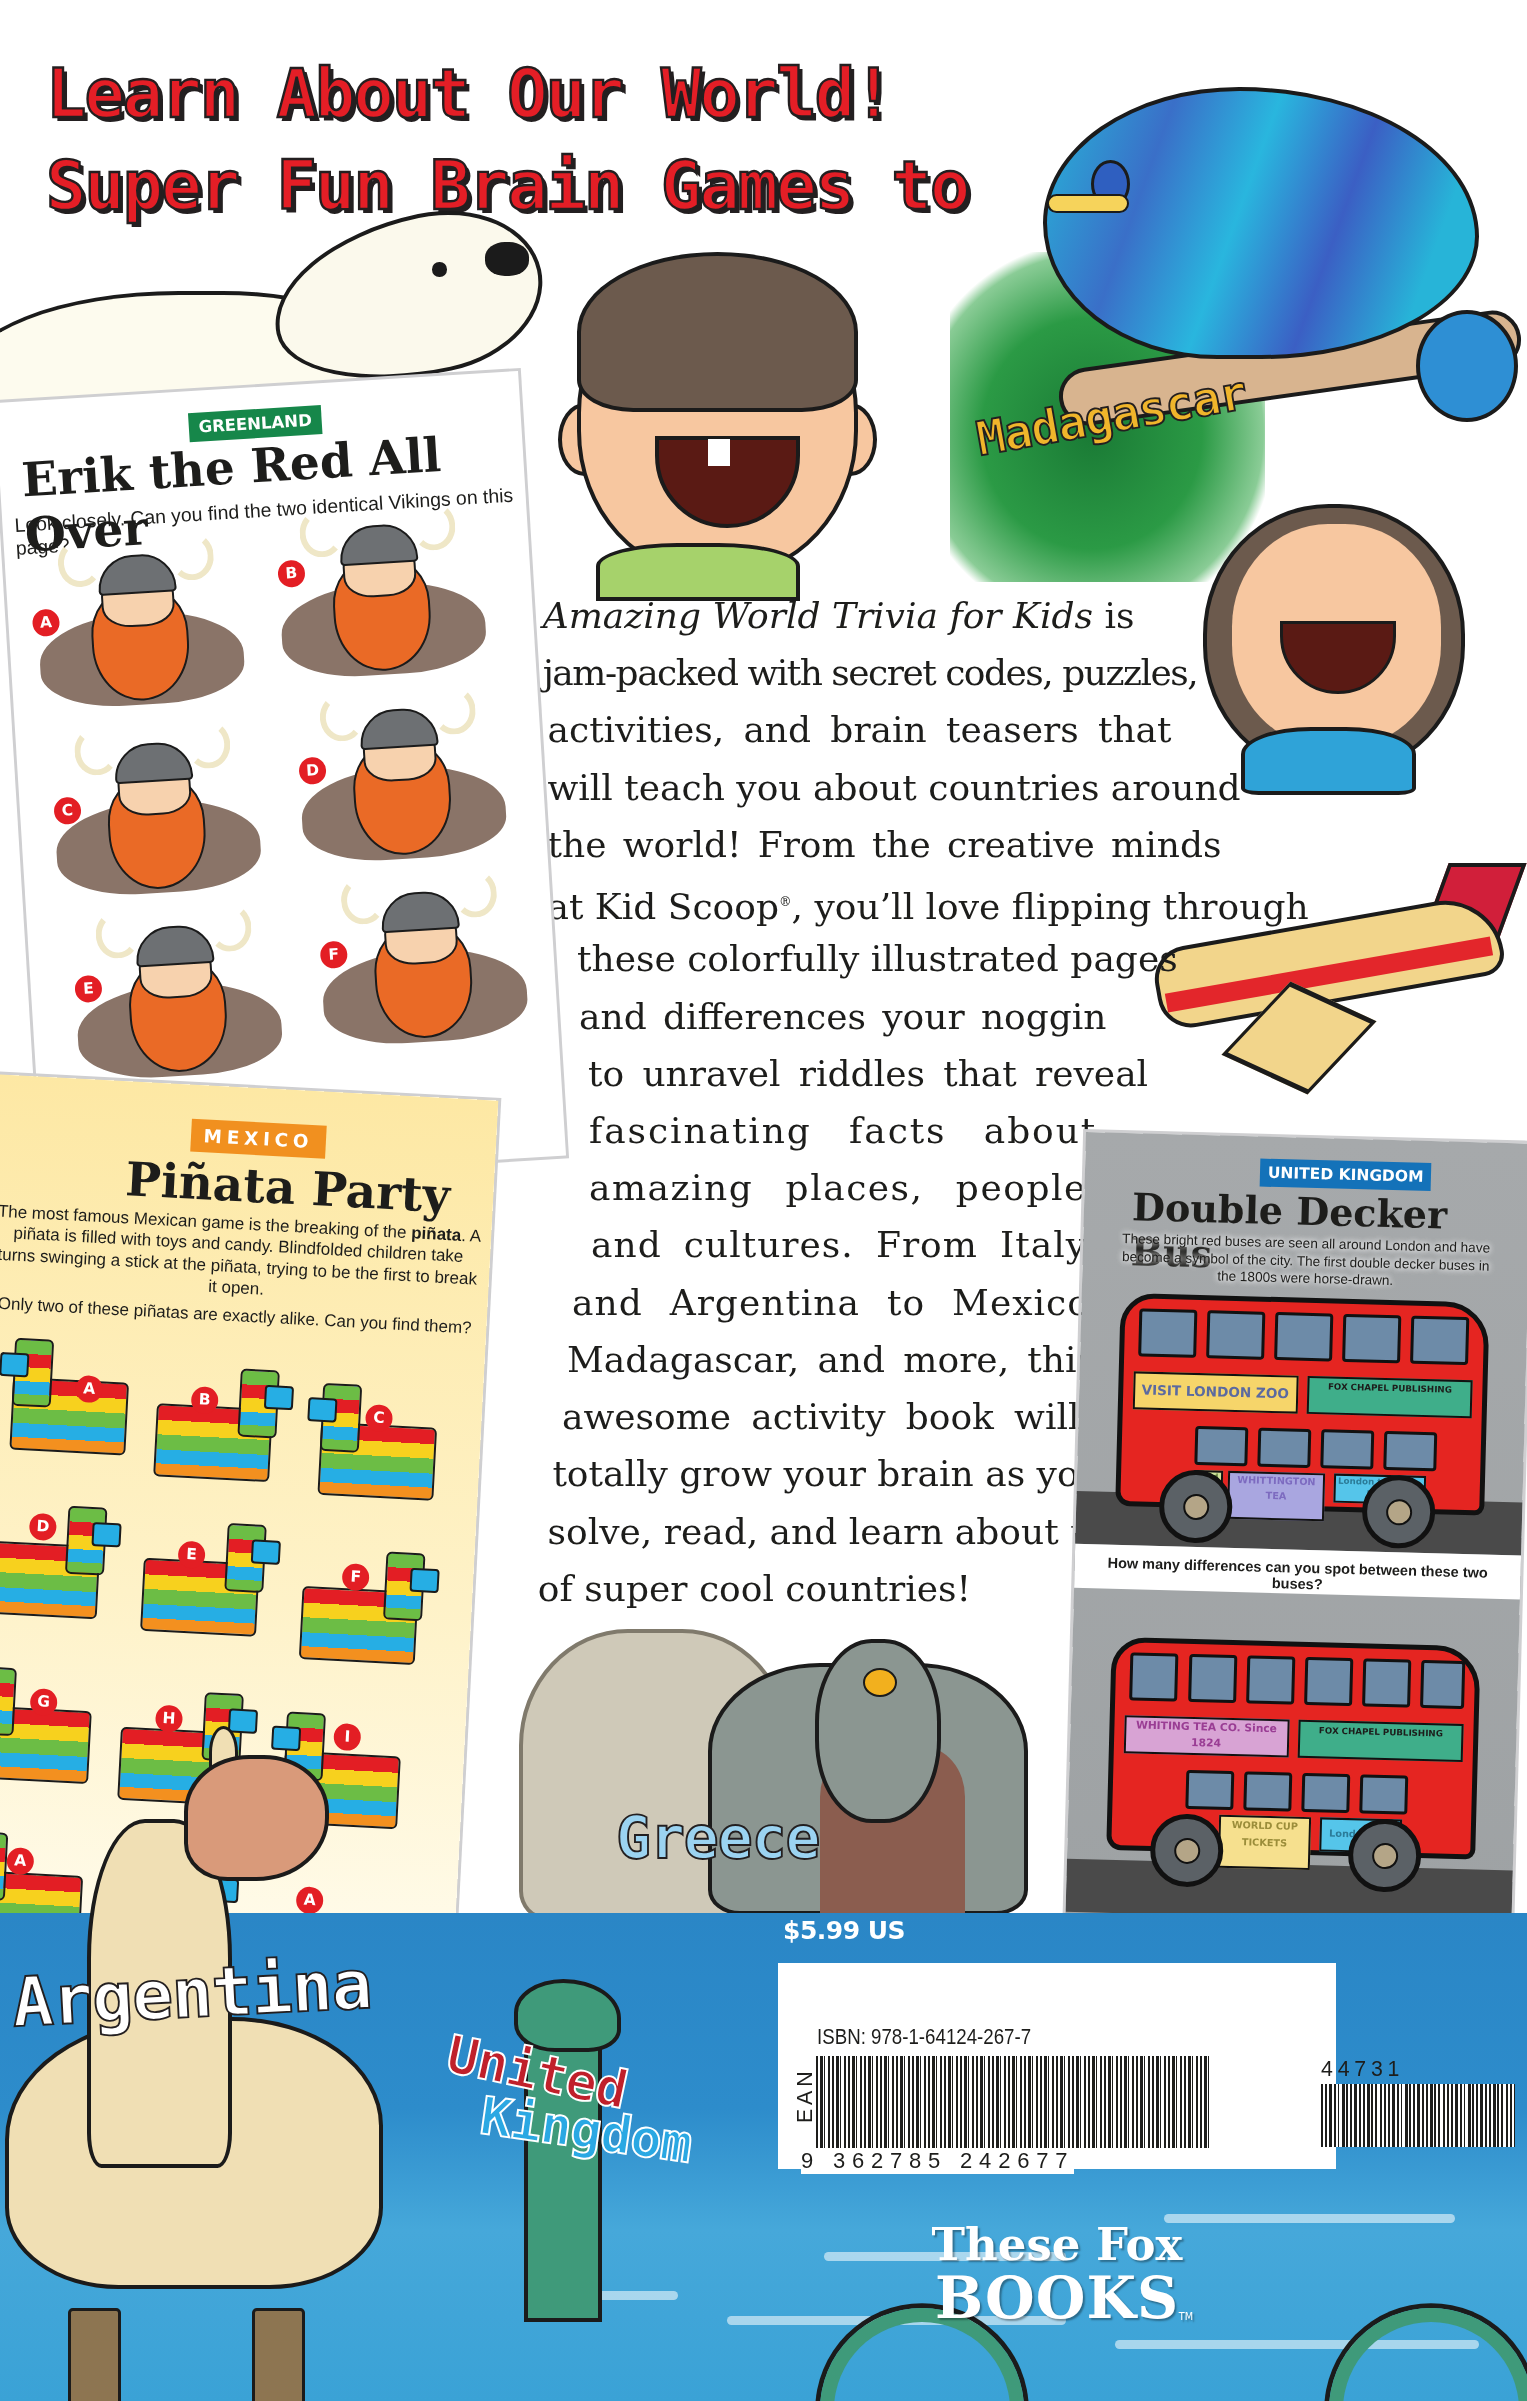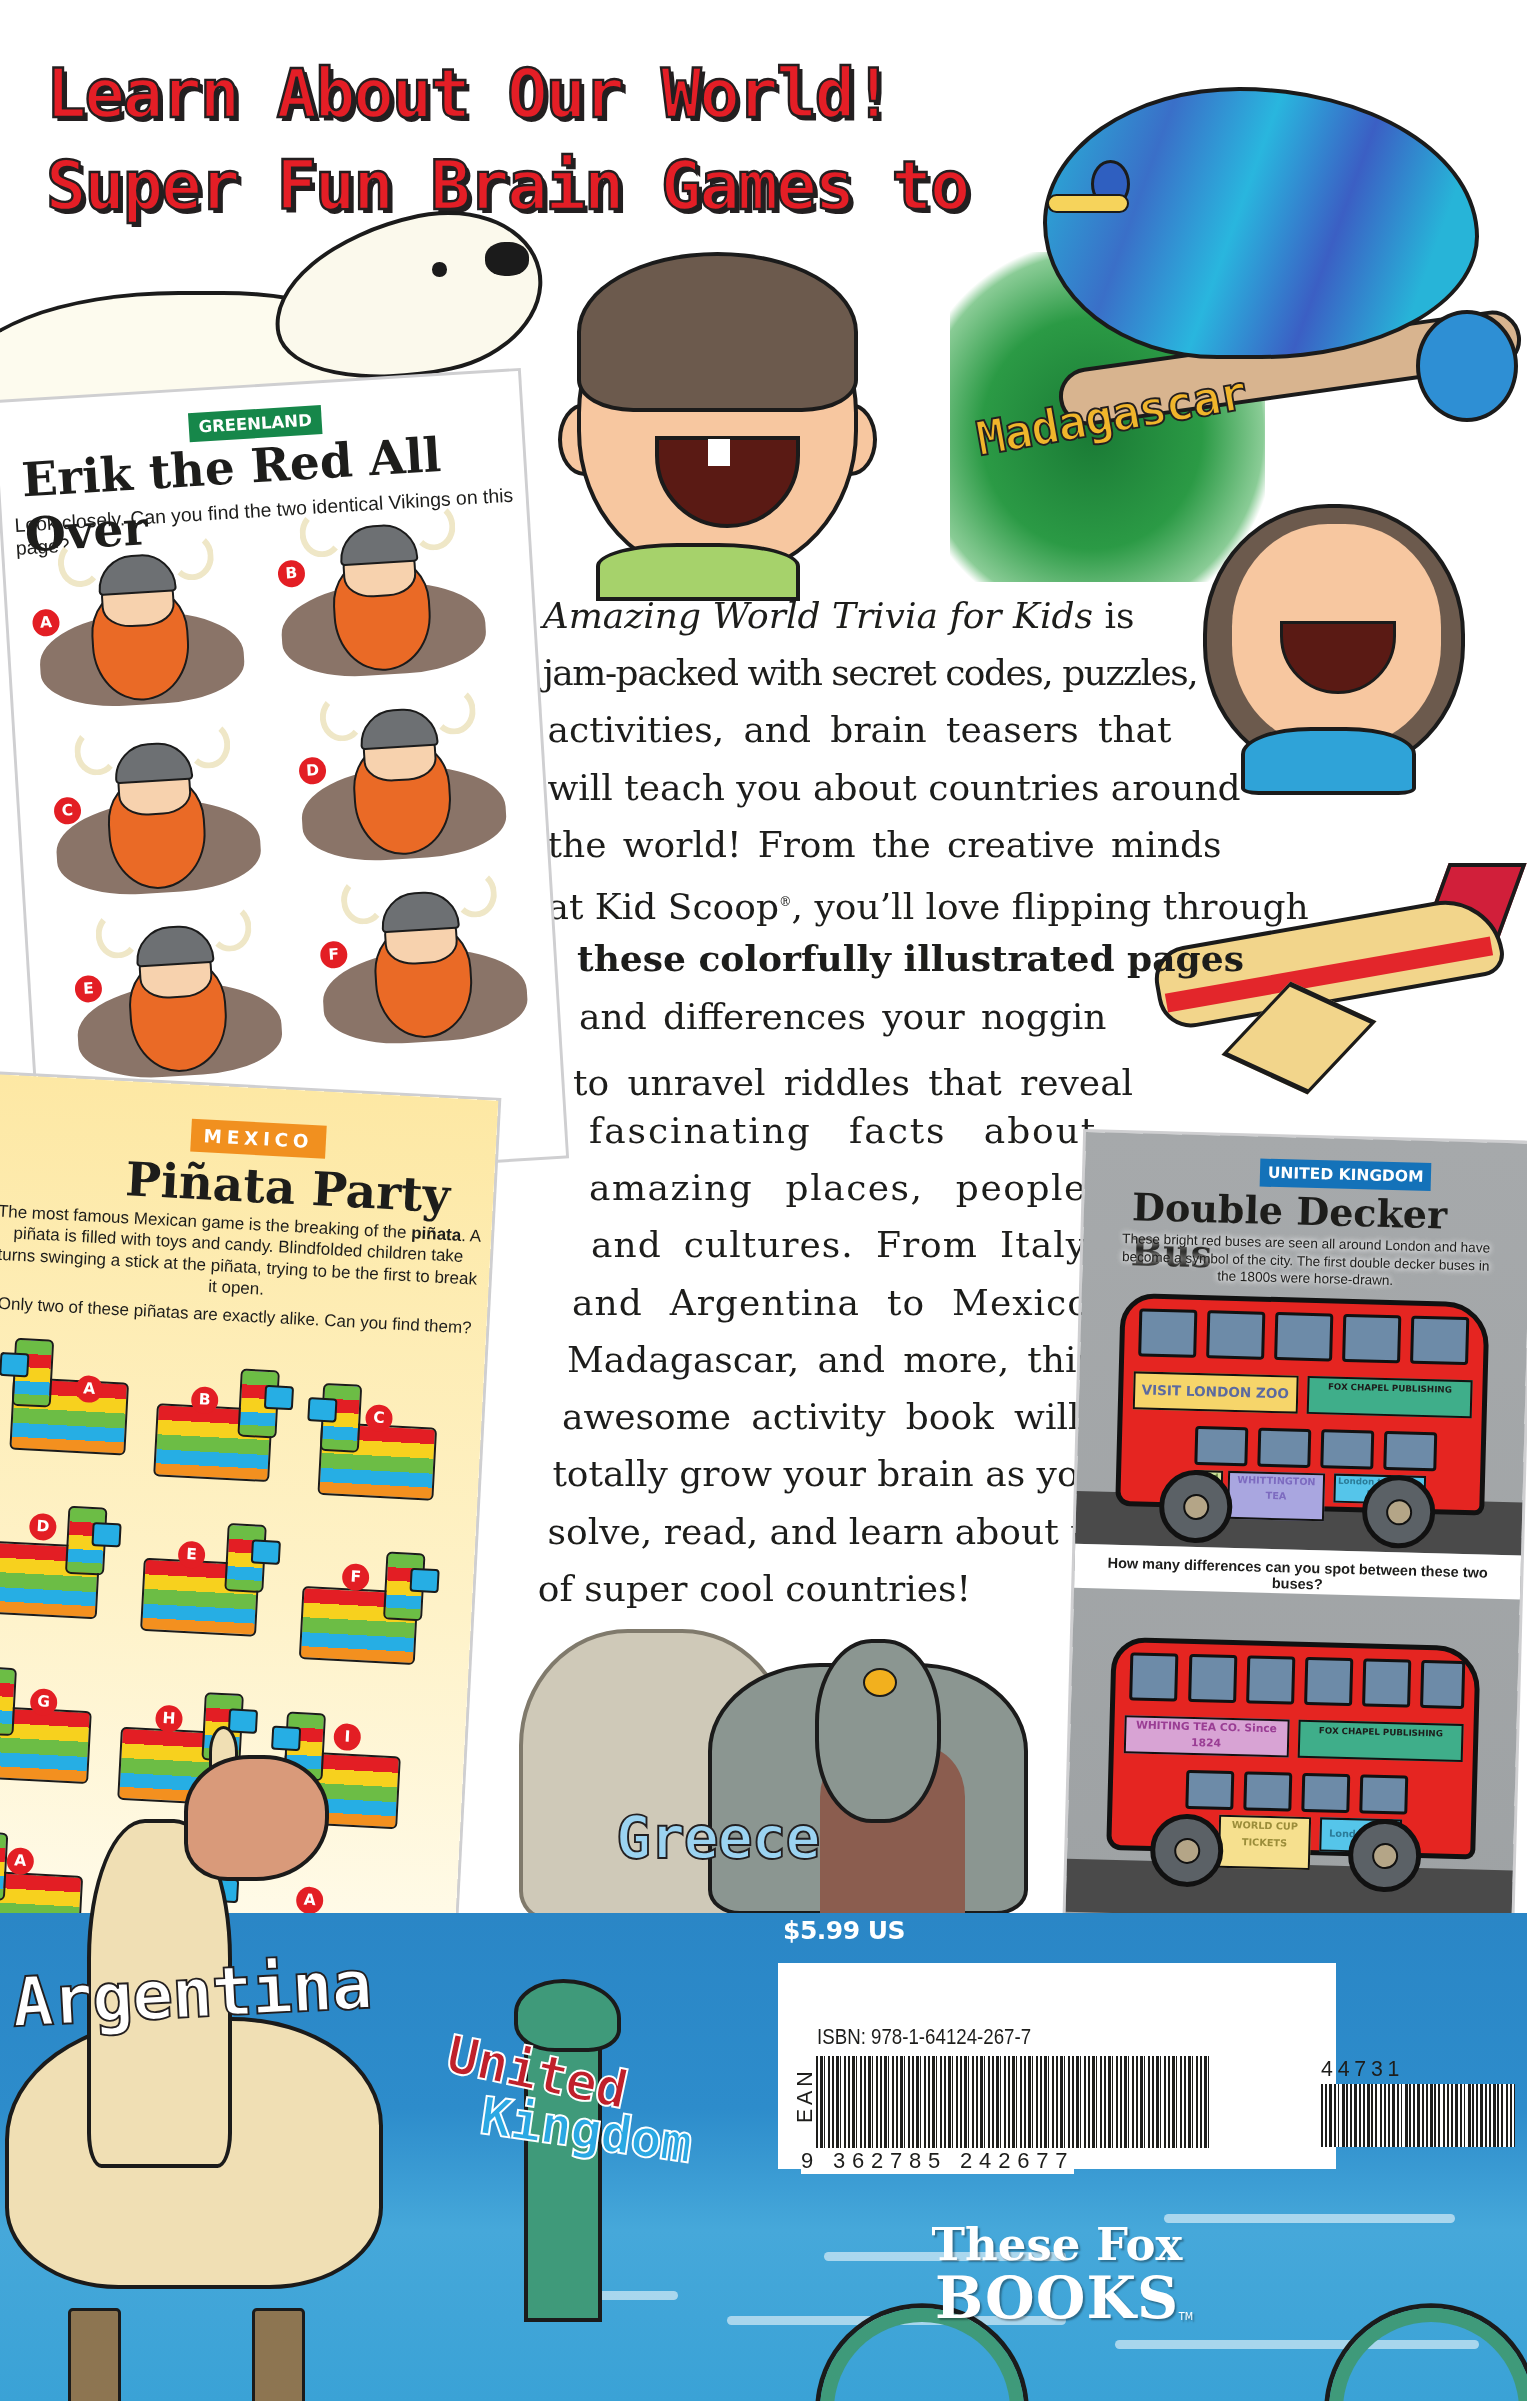--- a/index.html
+++ b/index.html
@@ -226,23 +226,23 @@
 <div class="abs plane-stripe"></div>
 <div class="blob plane-wing"></div>
 
 <div class="body-copy">
   <div class="body-line" style="left:9.7px;top:0px;"><span class="ital">Amazing World Trivia for Kids</span><span> is</span></div>
   <div class="body-line" style="left:9.7px;top:57px;letter-spacing:-1.5px;">jam-packed with secret codes, puzzles,</div>
   <div class="body-line" style="left:14.5px;top:114px;word-spacing:7.8px;">activities, and brain teasers that</div>
   <div class="body-line" style="left:14.5px;top:172px;">will teach you about countries around</div>
   <div class="body-line" style="left:14.5px;top:229px;word-spacing:4.8px;">the world! From the creative minds</div>
   <div class="body-line" style="left:14.5px;top:286px;"><span>at Kid Scoop</span><span class="reg">®</span><span>, you’ll love flipping through</span></div>
-  <div class="body-line" style="left:44px;top:343px;font-weight:bold;">these colorfully illustrated pages</div>
+  <div class="body-line" style="left:44px;top:343px;">these colorfully illustrated pages</div>
   <div class="body-line" style="left:46px;top:401px;word-spacing:4.8px;">and differences your noggin</div>
-  <div class="body-line" style="left:40px;top:458px;word-spacing:6.8px;margin-top:9px;">to unravel riddles that reveal</div>
+  <div class="body-line" style="left:55px;top:458px;word-spacing:6.8px;">to unravel riddles that reveal</div>
   <div class="body-line" style="left:56px;top:515px;word-spacing:24px;letter-spacing:1.9px;">fascinating facts about</div>
   <div class="body-line" style="left:56px;top:572px;word-spacing:19.4px;letter-spacing:1.5px;">amazing places, people,</div>
   <div class="body-line" style="left:58px;top:629px;word-spacing:9.7px;letter-spacing:1px;">and cultures. From Italy</div>
   <div class="body-line" style="left:39px;top:687px;word-spacing:14.5px;letter-spacing:1px;">and Argentina to Mexico,</div>
   <div class="body-line" style="left:34px;top:744px;word-spacing:6.8px;">Madagascar, and more, this</div>
   <div class="body-line" style="left:29px;top:801px;word-spacing:8.7px;">awesome activity book will</div>
   <div class="body-line" style="left:19.4px;top:858px;">totally grow your brain as you</div>
   <div class="body-line" style="left:14.5px;top:916px;">solve, read, and learn about tons</div>
   <div class="body-line" style="left:4.8px;top:973px;">of super cool countries!</div>
 </div>

